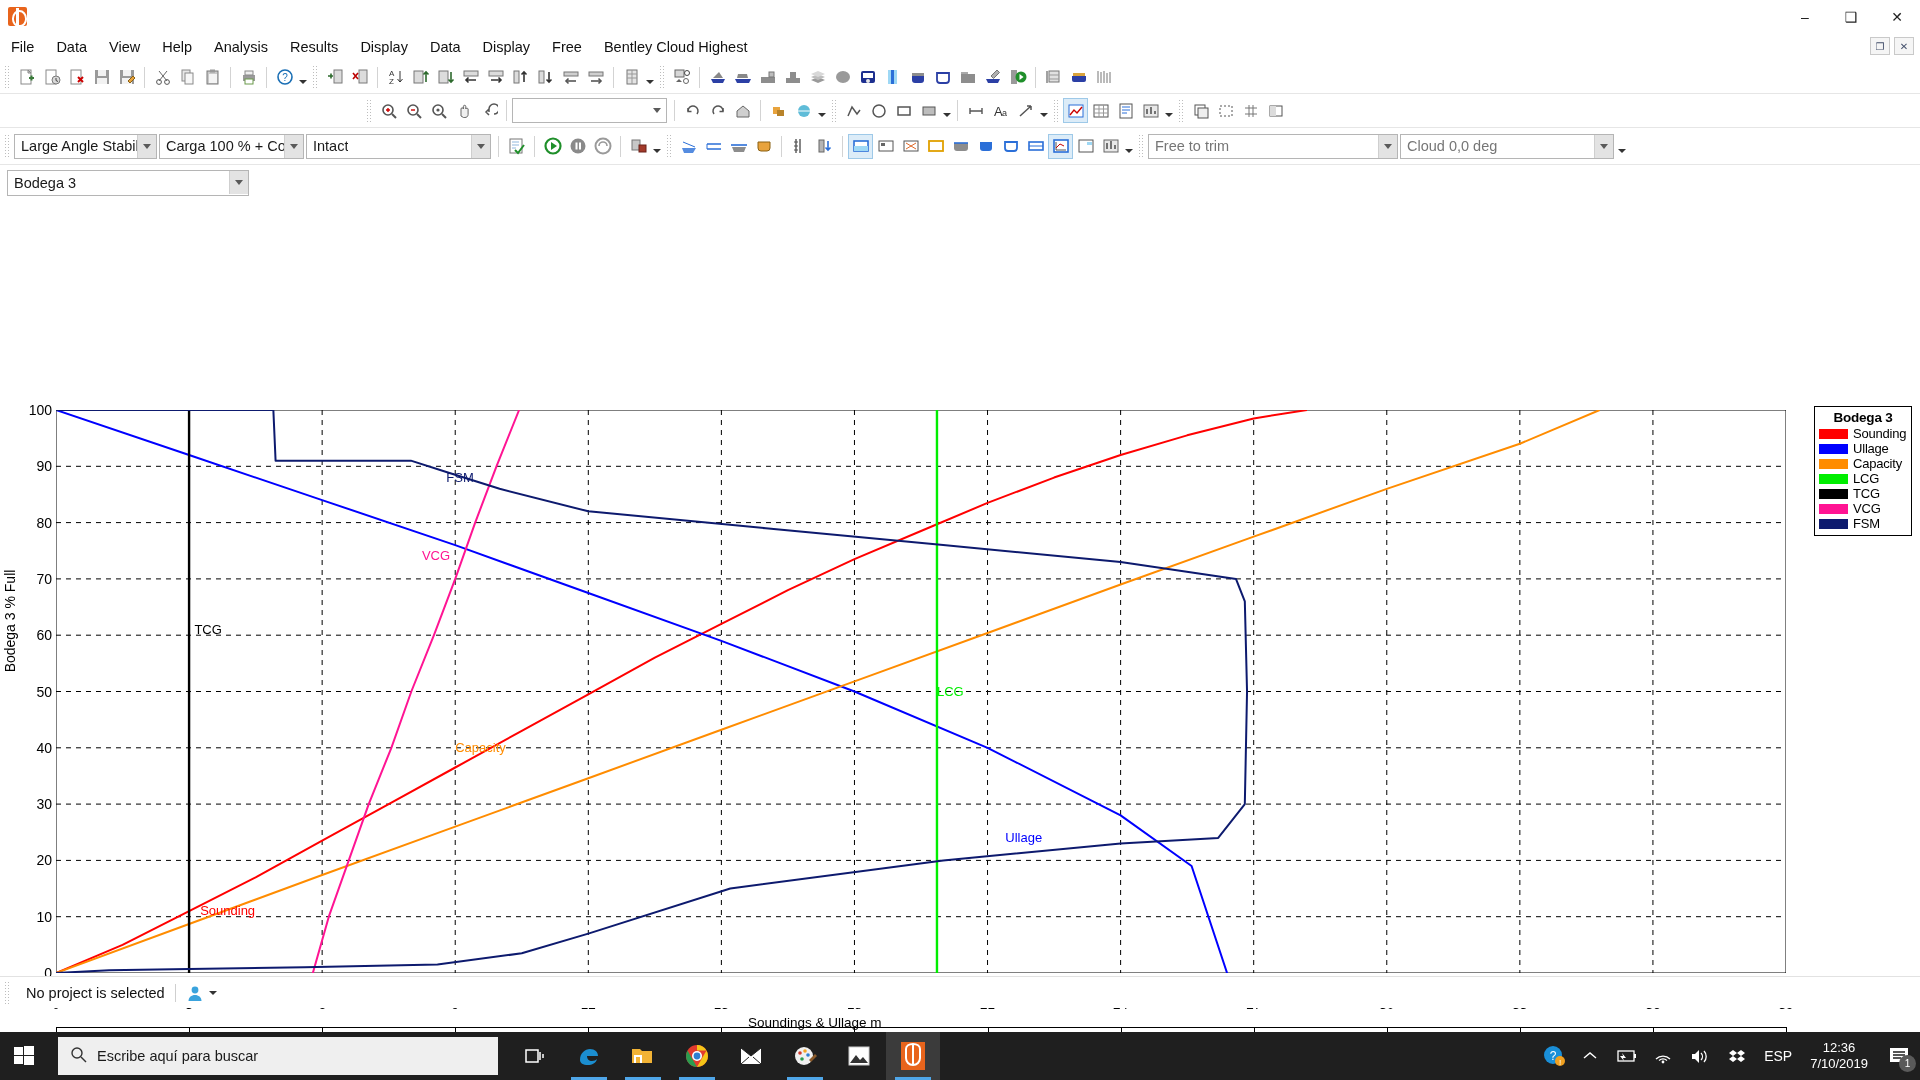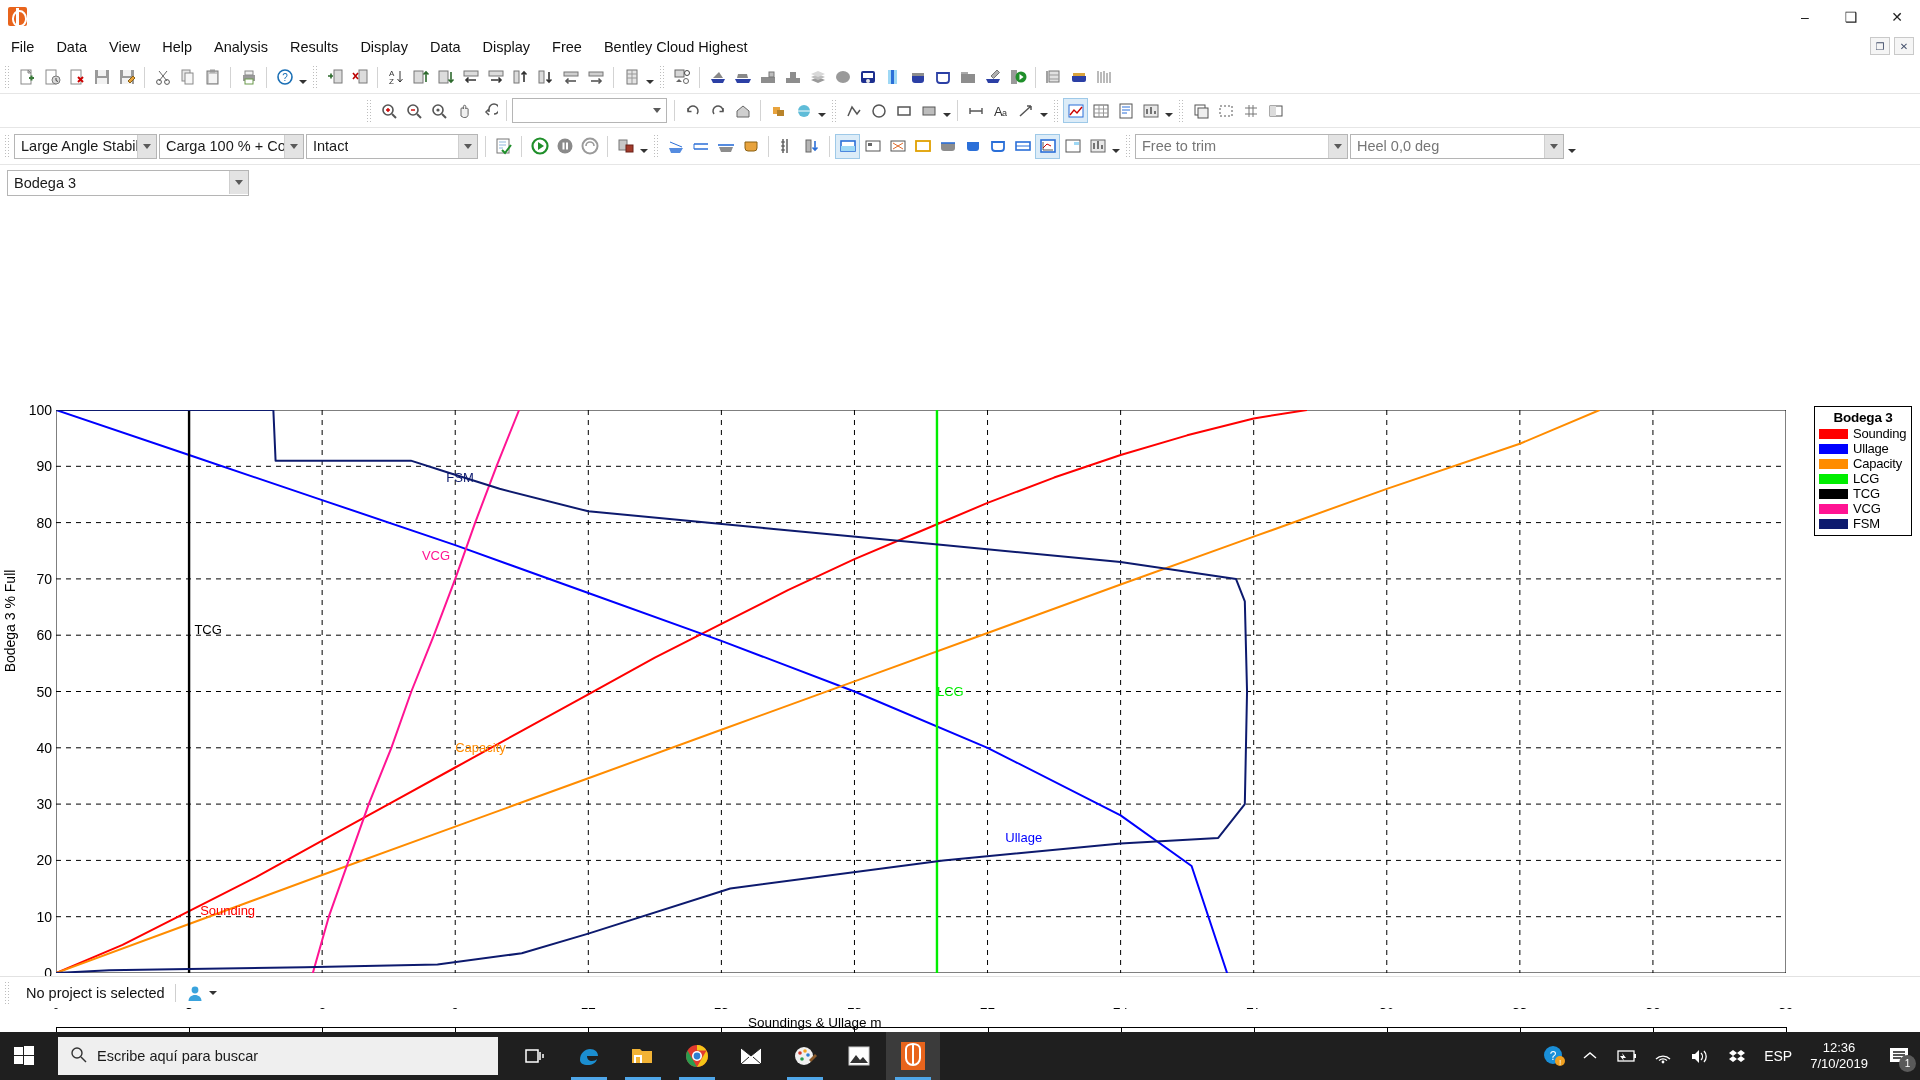--- a/index.html
+++ b/index.html
@@ -598,21 +598,21 @@
   <div class="tb tb4">
     <div class="grip"></div>
     <div class="combo" style="width:143px">
       <div class="val">Large Angle Stabili</div>
       <div class="arr"></div>
     </div>
     <div class="combo" style="width:145px">
       <div class="val">Carga 100 % + Cons</div>
       <div class="arr"></div>
     </div>
-    <div class="combo" style="width:172px">
+    <div class="combo" style="width:185px">
       <div class="val">Intact</div>
       <div class="arr"></div>
     </div>
     <div class="sep"></div>
     <div class="ti">
         <svg width="20" height="20">
           <rect x="3" y="3" width="12" height="14" fill="#fff" stroke="#777"></rect>
           <path d="M5 6h7M5 9h7M5 12h4" stroke="#8fb8dd"></path>
           <path d="M8 14l3 3 6-8" stroke="#1f8f2a" fill="none" stroke-width="2"></path>
         </svg>
@@ -742,26 +742,26 @@
         </svg>
       </div>
     <div class="ti">
         <svg width="20" height="20">
           <rect x="3" y="4" width="14" height="12" fill="#e8e8e8" stroke="#666"></rect>
           <path d="M6 13V7M10 13V5M14 13V9" stroke="#555" stroke-width="1.6"></path>
         </svg>
       </div>
     <div class="caret"></div>
     <div class="grip"></div>
-    <div class="combo muted" style="width:213px">
+    <div class="combo muted" style="width:250px">
       <div class="val">Free to trim</div>
       <div class="arr"></div>
     </div>
     <div class="combo muted" style="width:214px">
-      <div class="val">Heel 0,0 deg</div>
+      <div class="val">Cloud 0,0 deg</div>
       <div class="arr"></div>
     </div>
     <div class="caret"></div>
     <div class="spacer"></div>
   </div>
 
   <div style="height:36px;display:flex;align-items:center;background:#fff;">
     <div class="combo" style="width:242px;margin-left:7px;height:26px">
       <div class="val">Bodega 3</div>
       <div class="arr"></div>

